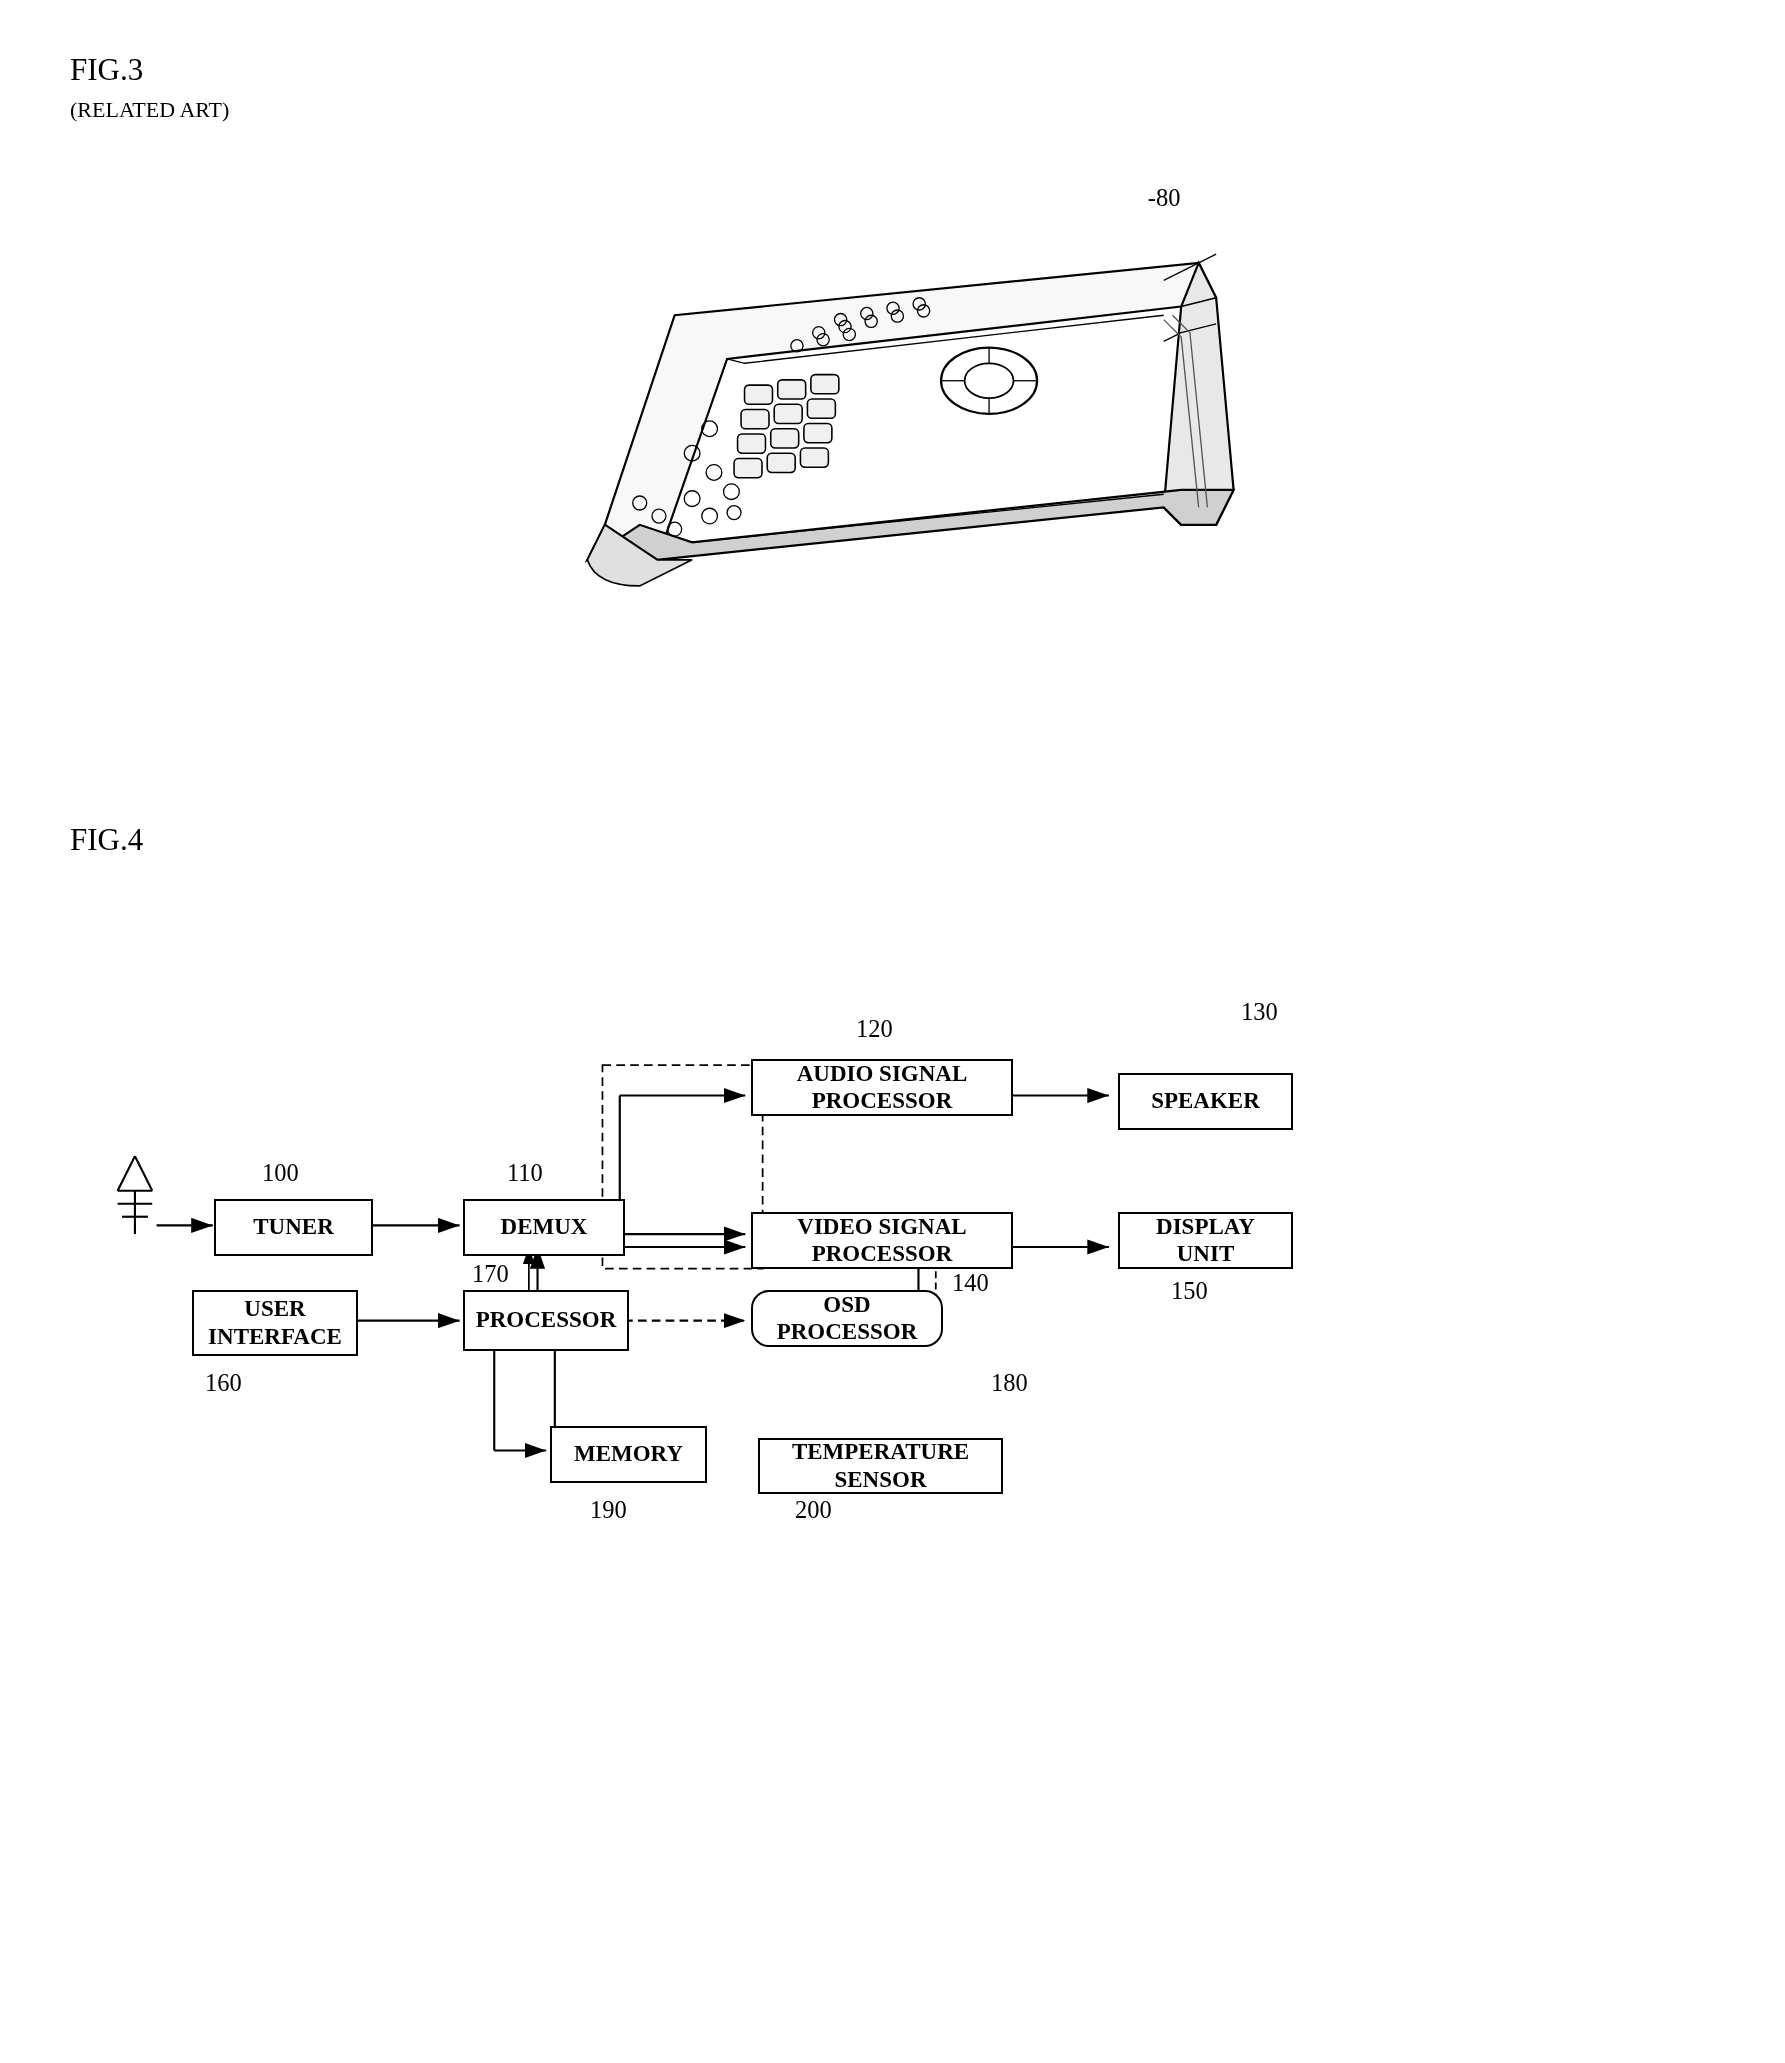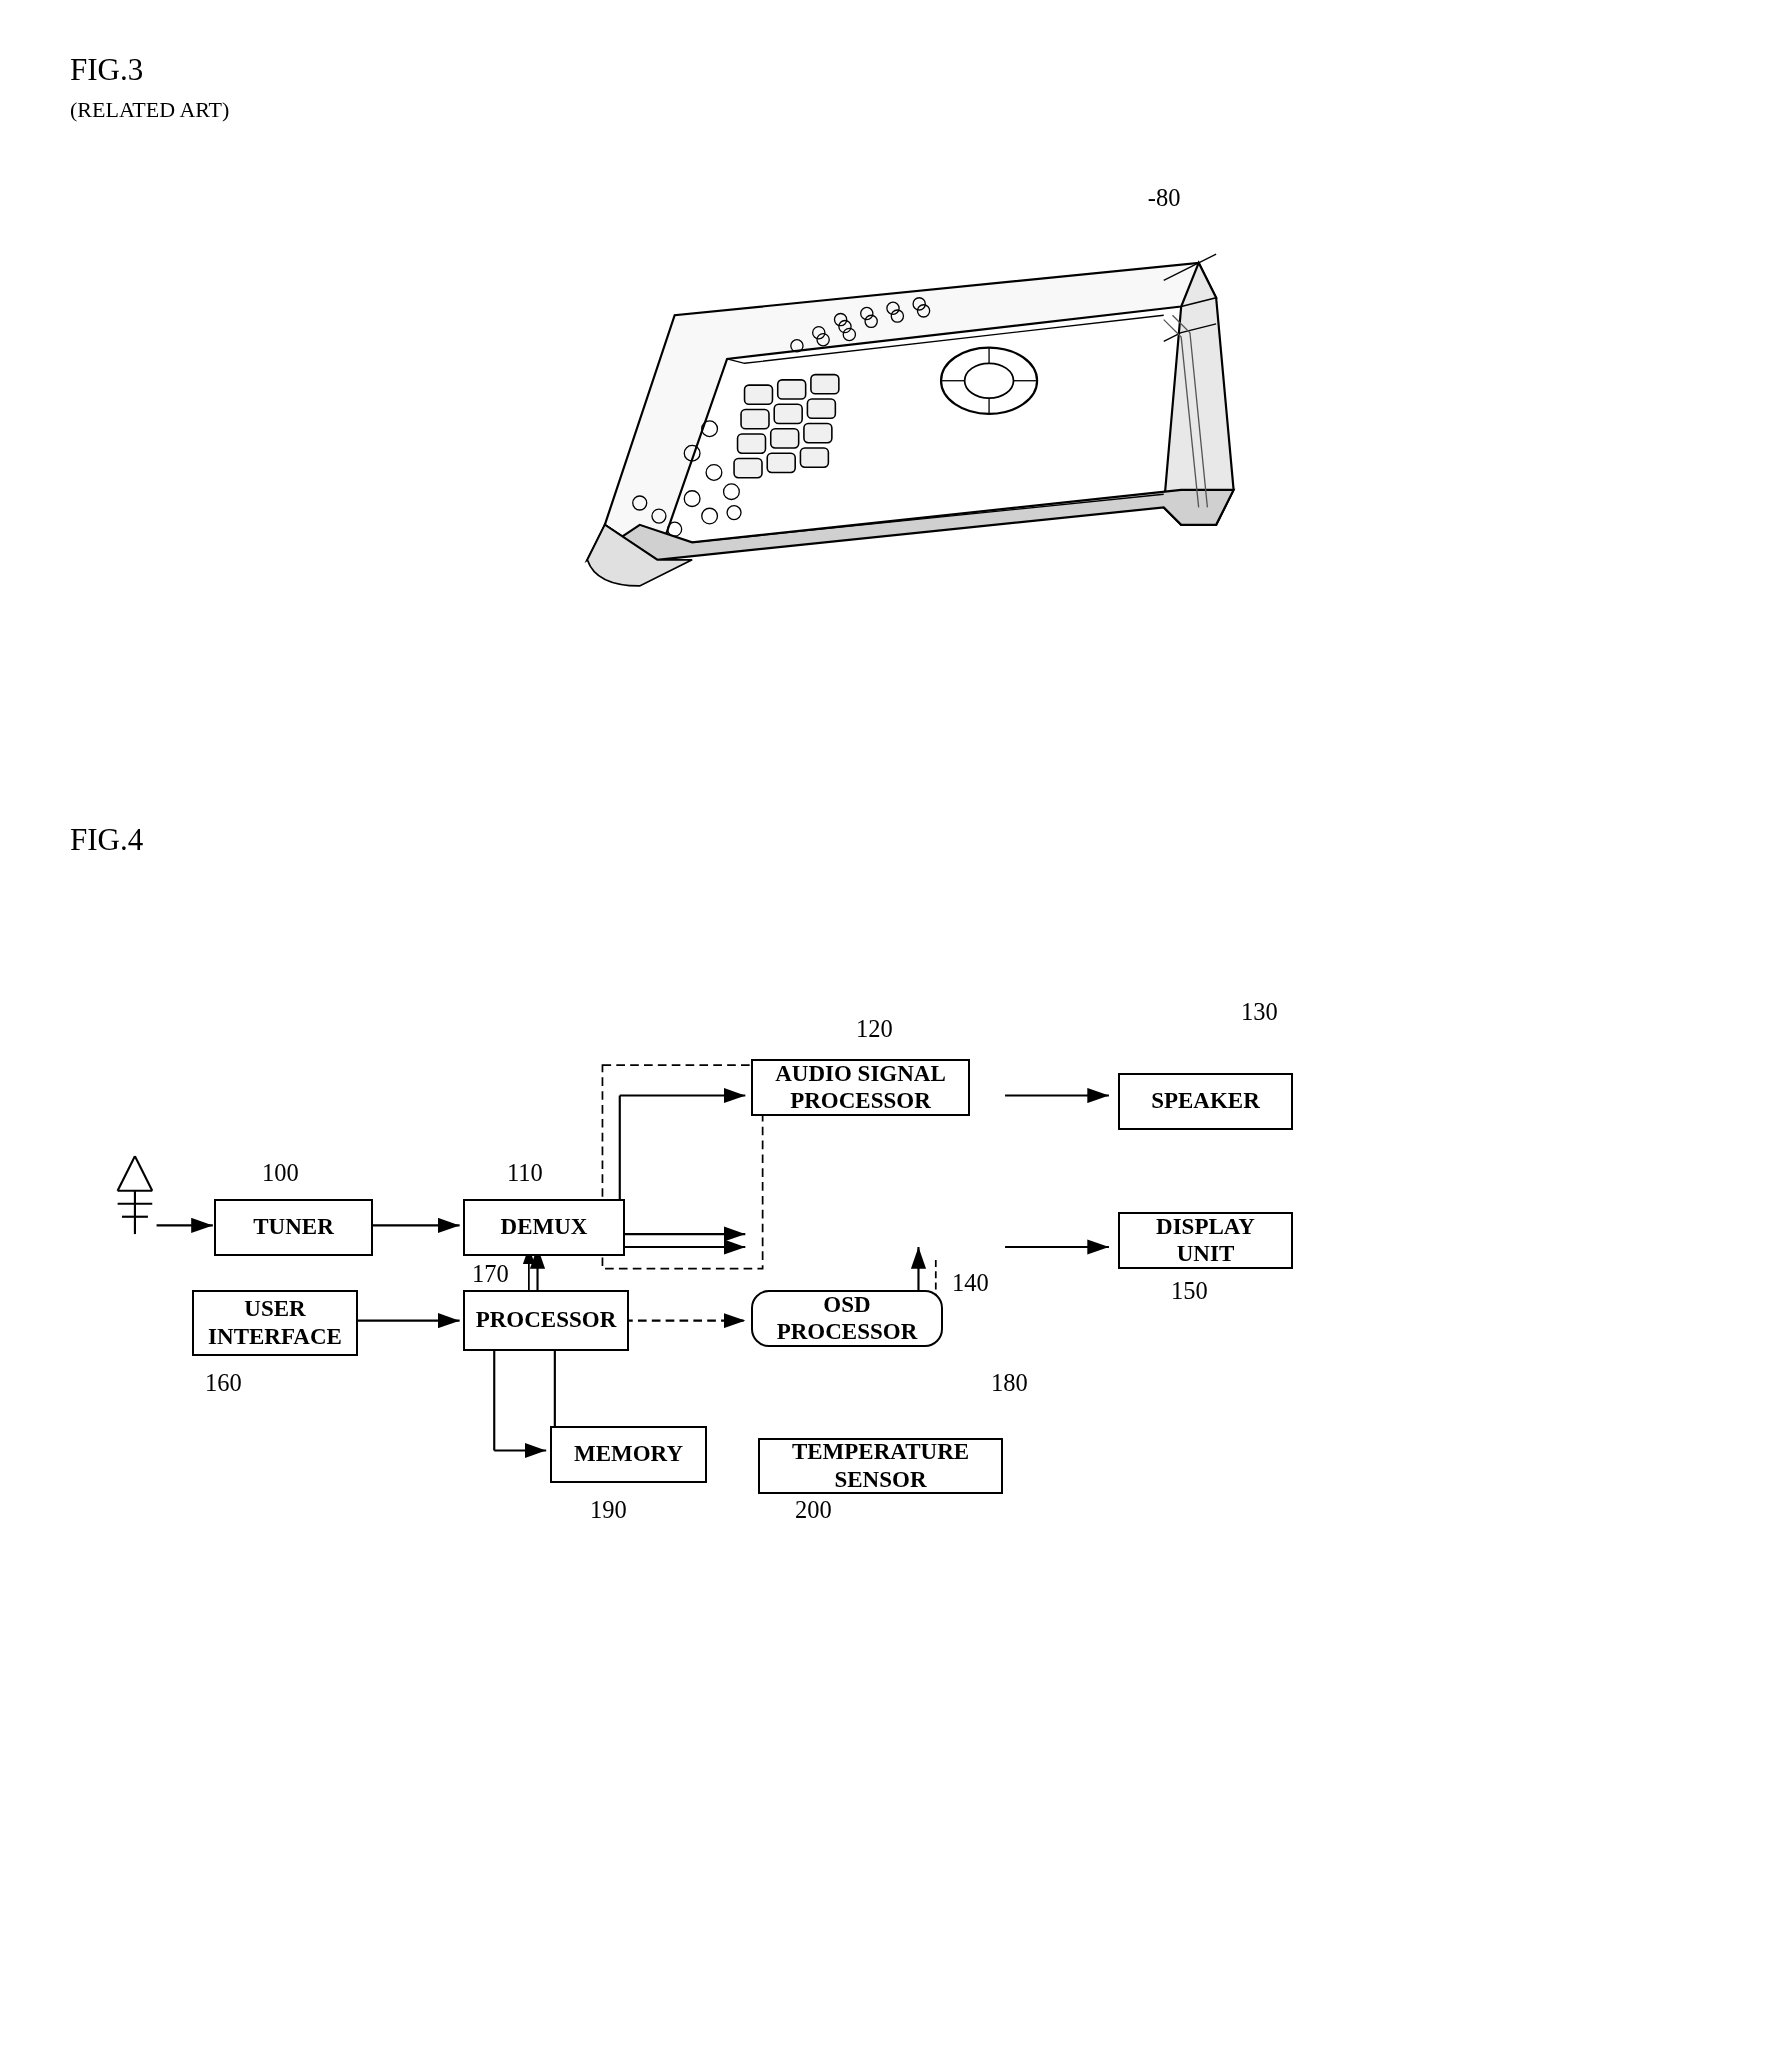--- a/index.html
+++ b/index.html
@@ -233,24 +233,27 @@
   </svg>
 
   <div class="block" style="left:144px; top:306px; width:159px; height:57px;">
     <span>TUNER</span>
   </div>
 
   <div class="block" style="left:393px; top:306px; width:162px; height:57px;">
     <span>DEMUX</span>
   </div>
 
-  <div class="block" style="left:681px; top:166px; width:219px; height:57px;">
+  <div class="block" style="left:681px; top:166px; width:262px; height:57px;">
     <span>AUDIO SIGNAL PROCESSOR</span>
   </div>
 
+  <div class="block" style="left:681px; top:319px; width:262px; height:57px;">
+    <span>VIDEO SIGNAL PROCESSOR</span>
+  </div>
 
   <div class="block" style="left:1048px; top:180px; width:175px; height:57px;">
     <span>SPEAKER</span>
   </div>
 
   <div class="block" style="left:1048px; top:319px; width:175px; height:57px;">
     <span>DISPLAY UNIT</span>
   </div>
 
   <div class="block" style="left:122px; top:397px; width:166px; height:66px;">

